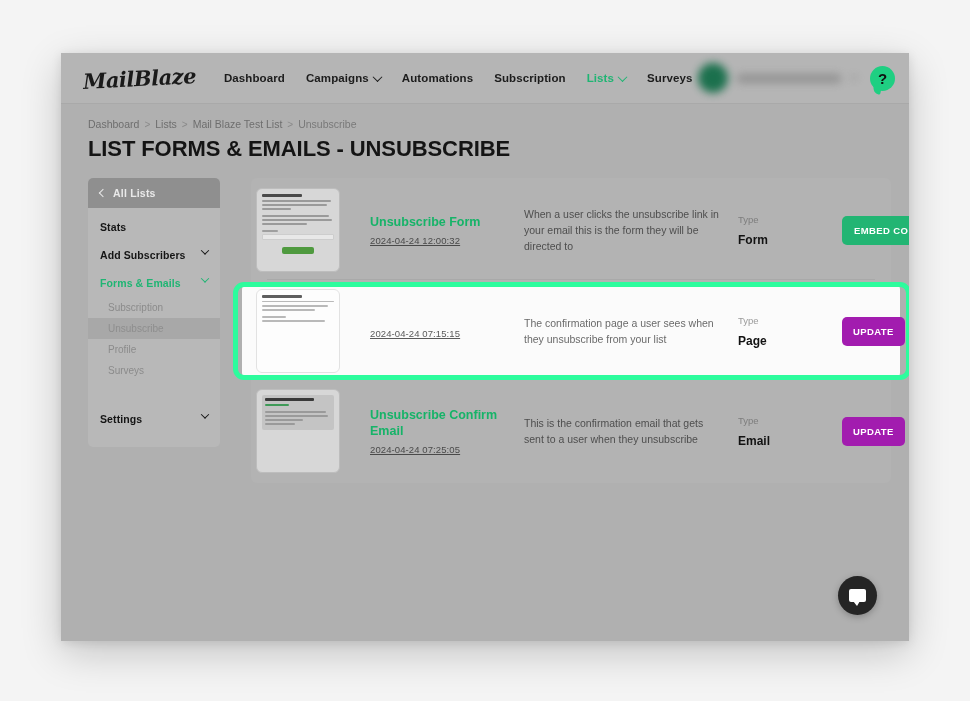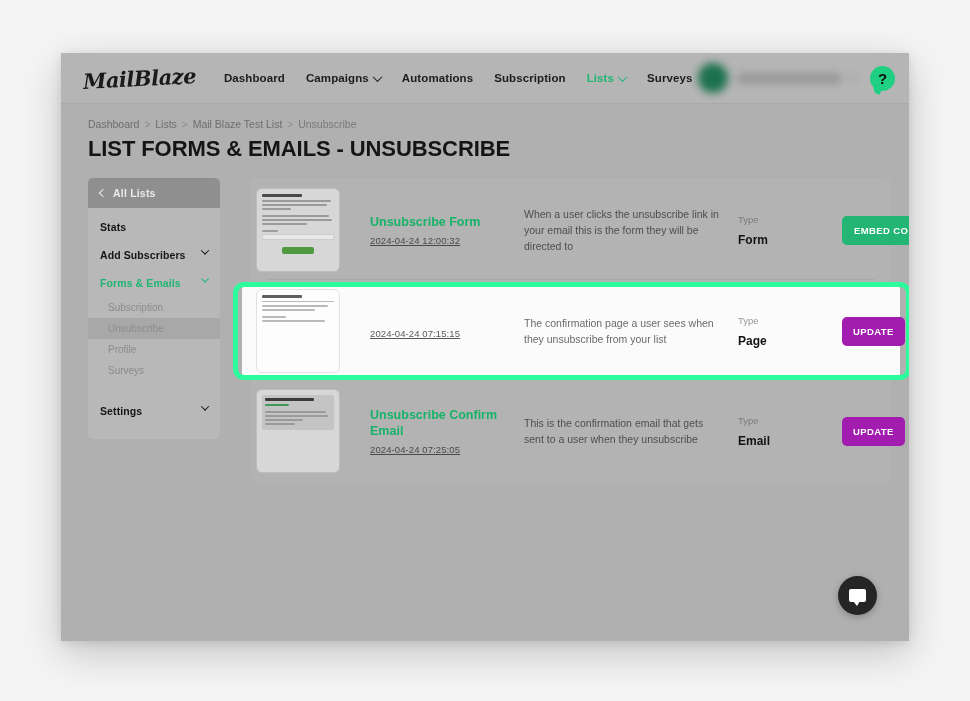--- a/index.html
+++ b/index.html
@@ -501,21 +501,21 @@
         <div class="side-item green">
           <span>Forms &amp; Emails</span>
           <i class="sc"></i>
         </div>
 
         <div class="side-sub">Subscription</div>
         <div class="side-sub active">Unsubscribe</div>
         <div class="side-sub">Profile</div>
         <div class="side-sub">Surveys</div>
 
-        <div class="side-item" style="margin-top:16px;">
+        <div class="side-item" style="margin-top:24px;">
           <span>Settings</span>
           <i class="sc"></i>
         </div>
       </div>
     </div>
 
     <div id="cards-panel">
 
       <div class="card-row">
         <div class="thumb">

